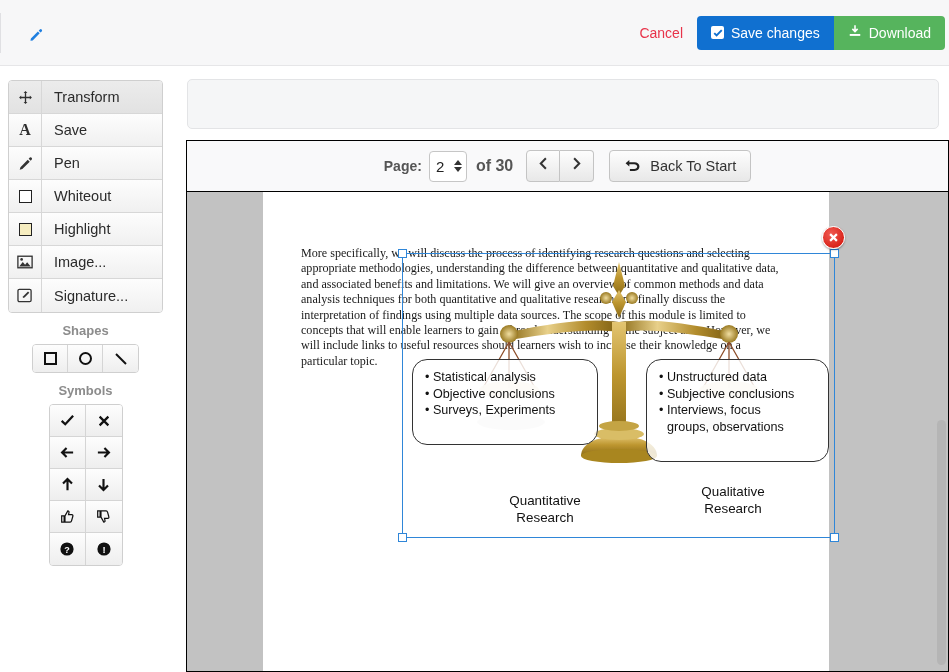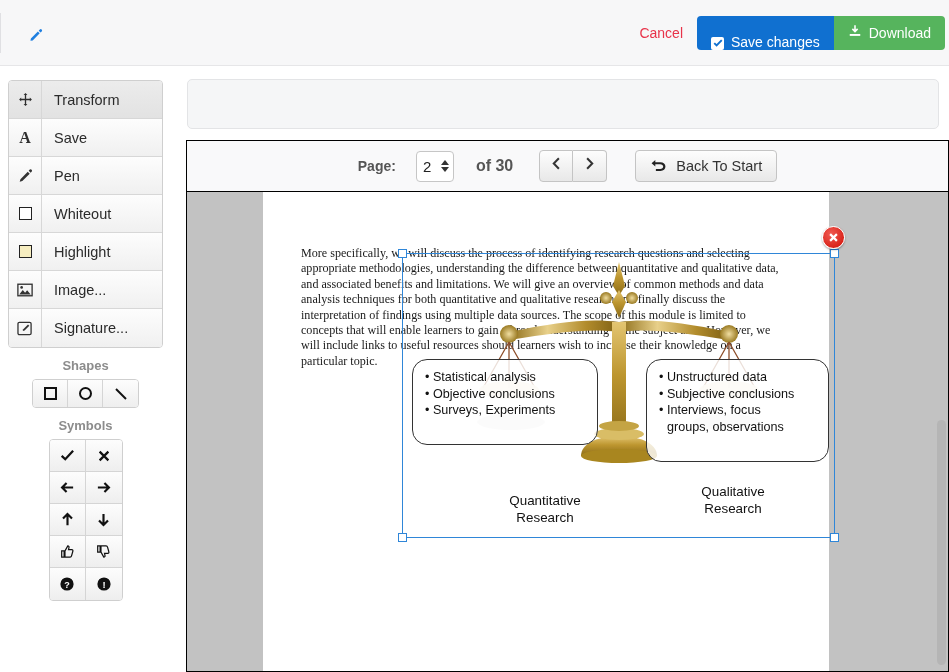--- a/index.html
+++ b/index.html
@@ -43,41 +43,40 @@
   }
   .btn-group { display: flex; }
   .btn {
     height: 34px; display: flex; align-items: center; gap: 7px;
     padding: 0 14px; font-size: 14px; color: #fff; cursor: pointer;
     border: none; white-space: nowrap;
   }
   .btn-save {
     background: #1070d0;
     border-radius: 4px 0 0 4px;
-    align-items: flex-end;
   }
   .btn-download {
     background: #56b45d;
     border-radius: 0 4px 4px 0;
   }
   .chk-box {
     width: 13px; height: 13px; background: #fff; border-radius: 2px;
     display: inline-flex; align-items: center; justify-content: center;
   }
 
   
   .sidebar {
     position: absolute; left: 8px; top: 80px; width: 155px;
   }
   .tool-list {
     border: 1px solid #cfcfcf; border-radius: 4px; overflow: hidden;
     background: #fff;
   }
   .tool-row {
-    display: flex; align-items: stretch; height: 38px;
+    display: flex; align-items: stretch; height: 33px;
     border-bottom: 1px solid #d7d7d7;
     background: linear-gradient(to bottom, #fdfdfd, #f0f0f0);
     cursor: pointer;
   }
   .tool-row:last-child { border-bottom: none; }
   .tool-row.active {
     background: linear-gradient(to bottom, #ececec, #e2e2e2);
   }
   .tool-icon {
     width: 33px; display: flex; align-items: center; justify-content: center;
@@ -123,21 +122,21 @@
   .top-panel {
     position: absolute; left: 187px; top: 79px; width: 752px; height: 50px;
     background: #f5f6f7; border: 1px solid #e3e4e6; border-radius: 5px;
   }
   .viewer {
     position: absolute; left: 186px; top: 140px; width: 763px; height: 532px;
     border: 1px solid #000; background: #fff; overflow: hidden;
   }
   .pagebar {
     height: 51px; background: #f9f9fa; border-bottom: 1px solid #000;
-    display: flex; align-items: center; justify-content: center; gap: 20px;
+    display: flex; align-items: center; justify-content: center; gap: 7px;
   }
   .page-label { font-size: 14px; font-weight: bold; color: #555; }
   .page-input {
     width: 38px; height: 31px; border: 1px solid #c6c6c6; border-radius: 4px;
     background: #fff; display: flex; align-items: center;
     padding-left: 6px; font-size: 15px; color: #222; position: relative;
   }
   .spinner {
     position: absolute; right: 4px; top: 50%; transform: translateY(-50%);
     display: flex; flex-direction: column; gap: 2px; cursor: pointer;

